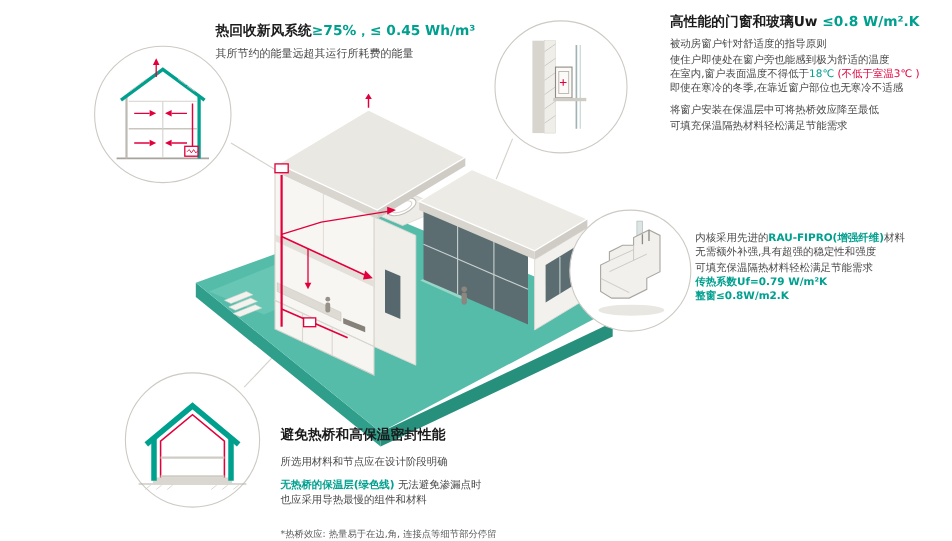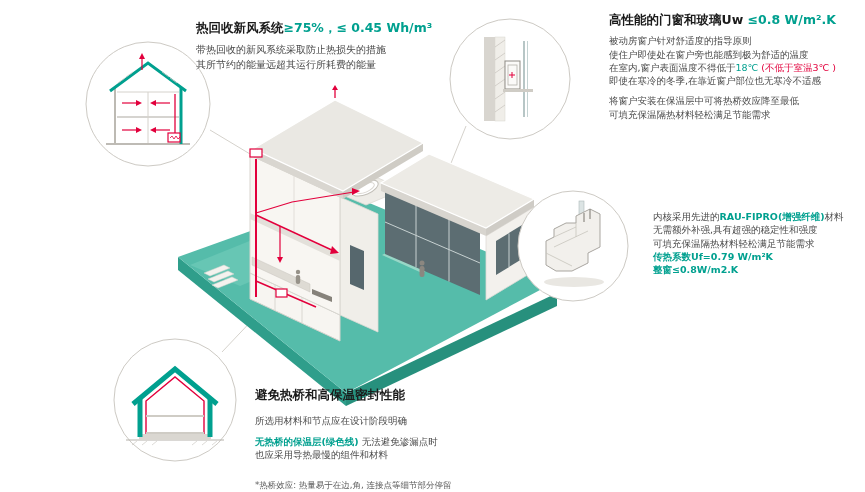--- a/index.html
+++ b/index.html
@@ -203,39 +203,38 @@
         <path d="M34,97 L34,64 L63,40 L92,64 L92,97" fill="none" class="stroke-red" stroke-width="1.4"></path>
         <line x1="34" y1="79" x2="92" y2="79" stroke="#CFCCC5" stroke-width="2"></line>
         <line x1="34" y1="96" x2="92" y2="96" stroke="#CFCCC5" stroke-width="2"></line>
       </g>
     </svg>
   </div>
 
   <div class="tb" style="left:196px;top:20px;width:300px">
     <div class="ttl"><span>热回收新风系统</span><span class="g">≥75%，≤ 0.45 Wh/m³</span></div>
     <div class="bd">
-      <div>带热回收的新风系统采取防止热损失的措施</div>
       <div>其所节约的能量远超其运行所耗费的能量</div>
     </div>
   </div>
 
   <div class="tb" style="left:609px;top:12px;width:278px">
     <div class="ttl"><span>高性能的门窗和玻璃Uw </span><span class="g">≤0.8 W/m².K</span></div>
     <div class="bd-sm">
       <div>被动房窗户针对舒适度的指导原则</div>
       <div>使住户即使处在窗户旁也能感到极为舒适的温度</div>
       <div><span>在室内,窗户表面温度不得低于</span><span class="g">18℃ </span><span class="r">(不低于室温3℃ )</span></div>
       <div>即使在寒冷的冬季,在靠近窗户部位也无寒冷不适感</div>
       <div class="sp"></div>
       <div>将窗户安装在保温层中可将热桥效应降至最低</div>
       <div>可填充保温隔热材料轻松满足节能需求</div>
     </div>
   </div>
 
-  <div class="tb" style="left:653px;top:210px;width:212px">
+  <div class="tb" style="left:632px;top:210px;width:212px">
     <div class="bd-sm">
       <div><span>内核采用先进的</span><span class="gb">RAU-FIPRO(增强纤维)</span><span>材料</span></div>
       <div>无需额外补强,具有超强的稳定性和强度</div>
       <div>可填充保温隔热材料轻松满足节能需求</div>
       <div class="gb">传热系数Uf=0.79 W/m²K</div>
       <div class="gb">整窗≤0.8W/m2.K</div>
     </div>
   </div>
 
   <div class="tb" style="left:255px;top:387px;width:340px">

